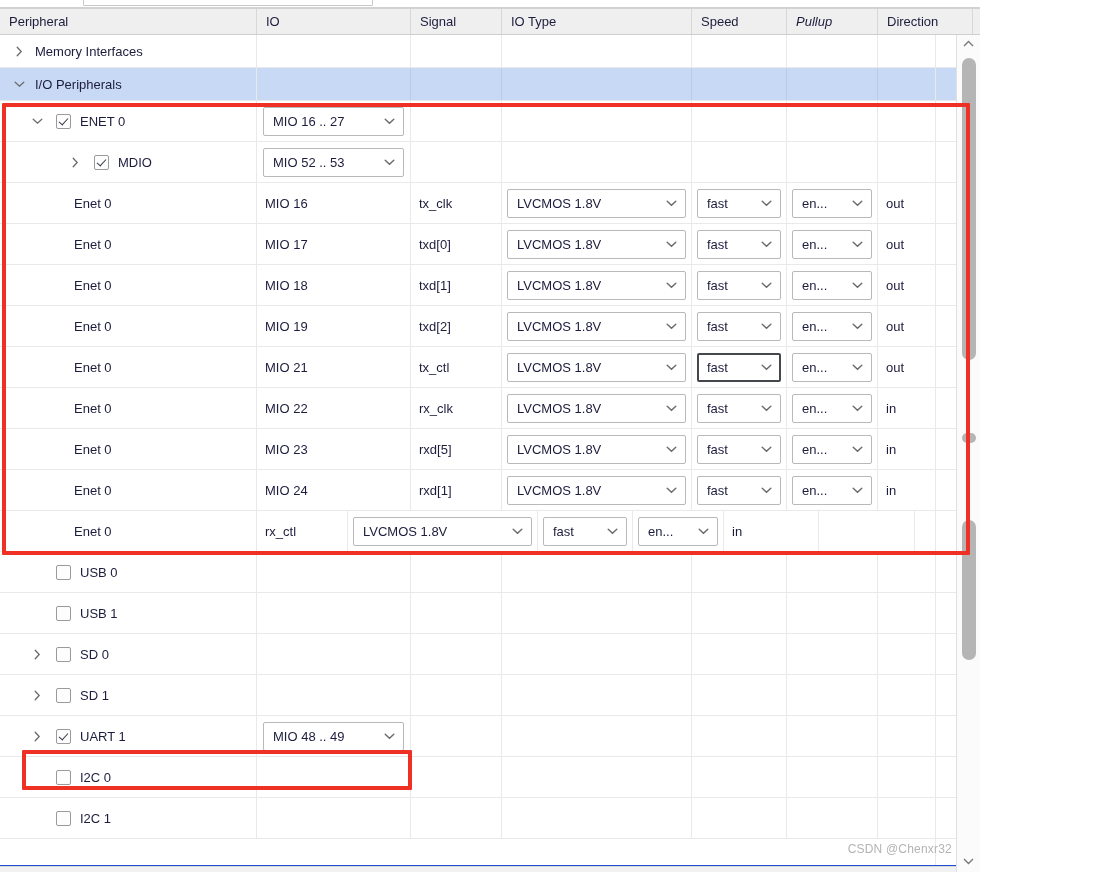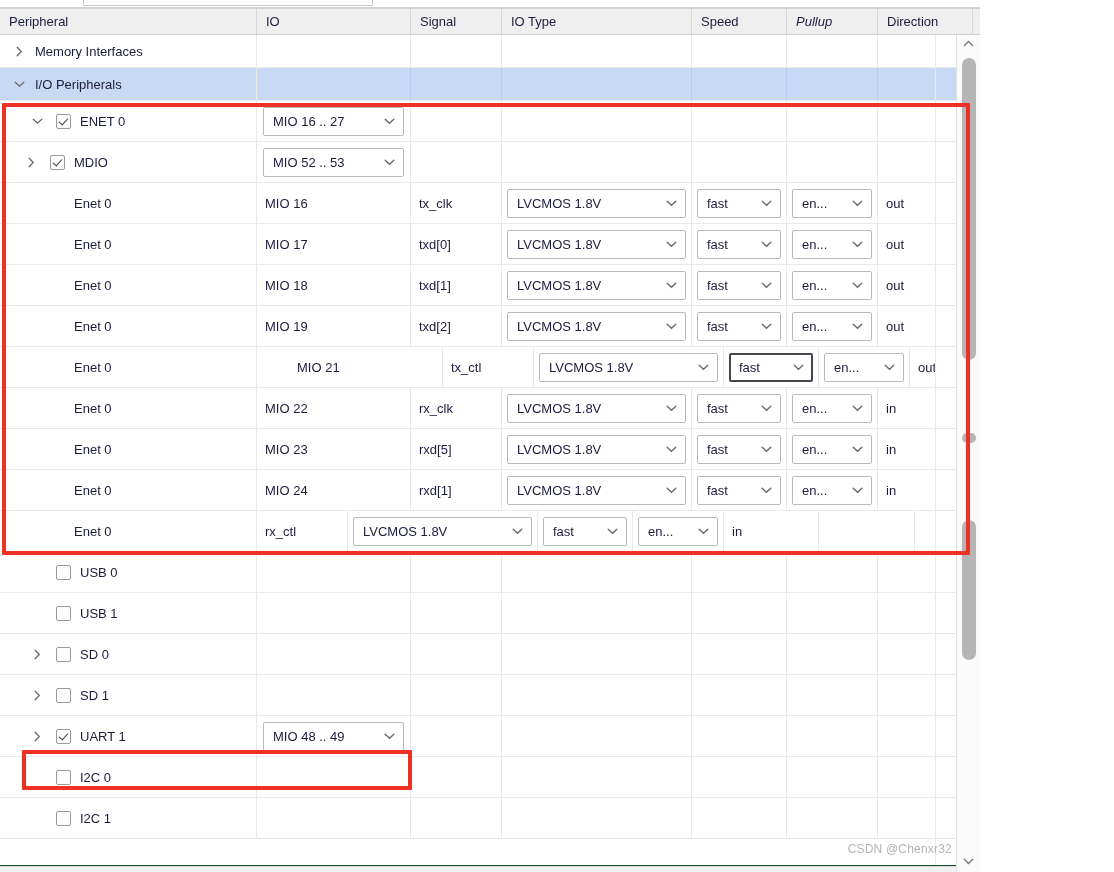--- a/index.html
+++ b/index.html
@@ -5,21 +5,21 @@
   * { box-sizing: border-box; }
   html, body {
     margin: 0; padding: 0;
     background: #ffffff;
     font-family: "Liberation Sans", sans-serif;
   }
   #root {
     position: relative;
     width: 980px;
     height: 872px;
-    background: #14532d;
+    background: #1d4ed8;
     overflow: hidden;
     font-size: 13px;
     color: #1c1c3c;
   }
 
   
   .top-strip {
     position: absolute; left: 0; top: 0; width: 1114px; height: 8px;
     background: #ffffff;
   }
@@ -276,21 +276,21 @@
         </div>
         <div class="cell " style="width: 91px; flex: 0 0 91px;"></div>
         <div class="cell " style="width: 190px; flex: 0 0 190px;"></div>
         <div class="cell " style="width: 95px; flex: 0 0 95px;"></div>
         <div class="cell " style="width: 91px; flex: 0 0 91px;"></div>
         <div class="cell " style="width: 95px; flex: 0 0 95px;"></div>
         <div class="cell " style="width: 96px; flex: 0 0 96px;"></div>
         <div class="cell blank" style="width: 45px; flex: 0 0 45px; border-right: none;"></div>
       </div>
       <div class="row">
-        <div class="cell " style="width: 257px; flex: 0 0 257px; padding-left: 24px;">
+        <div class="cell " style="width: 257px; flex: 0 0 257px; padding-left: 68px;">
           <span class="expander">
             <svg width="8" height="11" viewBox="0 0 8 11">
               <path d="M2.2 1.2 L6.2 5.5 L2.2 9.8" fill="none" stroke="currentColor" stroke-width="1.3" stroke-linecap="round"></path>
             </svg>
           </span>
           <span style="margin-left: 12px; display: inline-flex;">
             <span class="cb checked"></span>
           </span>
           <span class="plabel">MDIO</span>
         </div>
@@ -501,21 +501,21 @@
         </div>
         <div class="cell " style="width: 96px; flex: 0 0 96px;">
           <span class="plain"></span>
         </div>
         <div class="cell blank" style="width: 45px; flex: 0 0 45px; border-right: none;"></div>
       </div>
       <div class="row">
         <div class="cell " style="width: 257px; flex: 0 0 257px; padding-left: 74px;">
           <span class="plain">Enet 0</span>
         </div>
-        <div class="cell " style="width: 154px; flex: 0 0 154px; margin-left: 32px;">
+        <div class="cell " style="width: 154px; flex: 0 0 154px;">
           <span class="plain">MIO 21</span>
         </div>
         <div class="cell " style="width: 91px; flex: 0 0 91px;">
           <span class="plain">tx_ctl</span>
         </div>
         <div class="cell " style="width: 190px; flex: 0 0 190px; padding: 0px 5px;">
           <div class="combo">
             <span class="ctext">LVCMOS 1.8V</span>
             <span class="caret">
               <svg width="11" height="8" viewBox="0 0 11 8">

